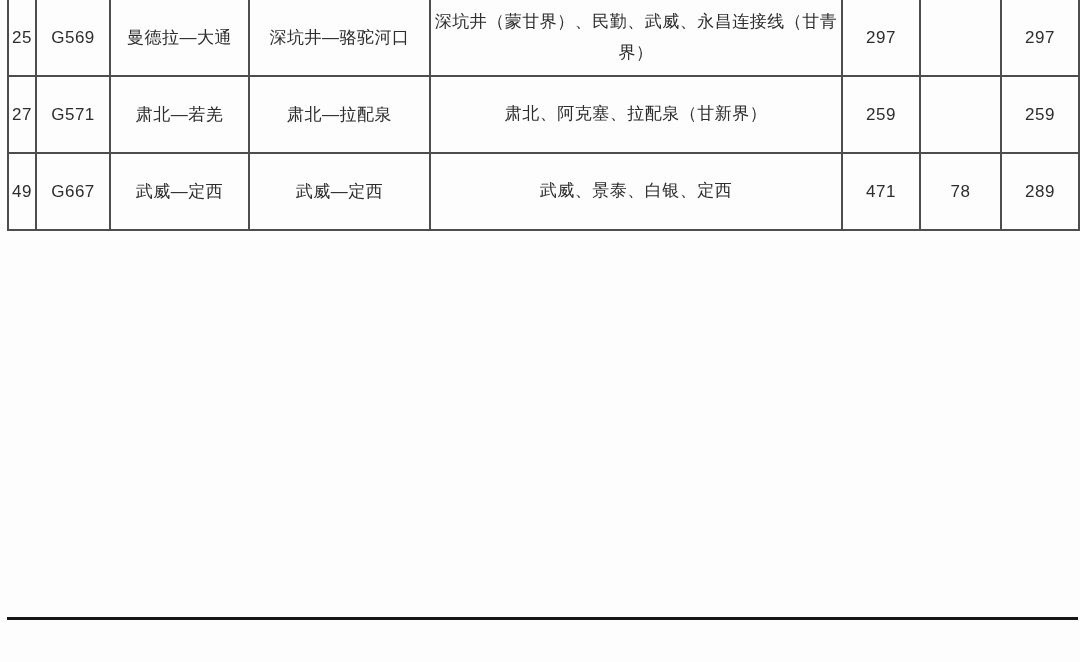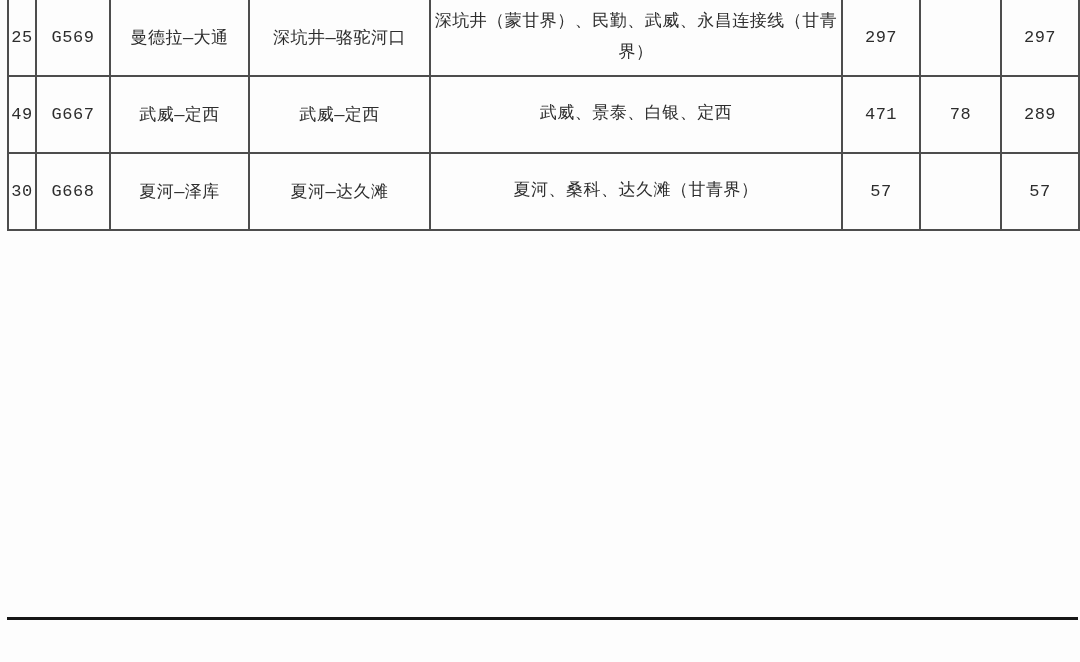--- a/index.html
+++ b/index.html
@@ -6,21 +6,21 @@
     margin: 0;
     padding: 0;
     background: #ffffff;
   }
   .sheet {
     position: relative;
     width: 1080px;
     height: 662px;
     overflow: hidden;
     background: #fdfdfd;
-    font-family: Liberation Mono, monospace;
+    font-family: Liberation Sans, sans-serif;
     color: #2d2d2d;
   }
   table.hwy {
     position: absolute;
     left: 7px;
     top: -2px;              
     width: 1071px;
     border-collapse: collapse;
     table-layout: fixed;
   }
@@ -74,37 +74,37 @@
         <td class="idx">25</td>
         <td>G569</td>
         <td>曼德拉—大通</td>
         <td>深坑井—骆驼河口</td>
         <td class="cities">深坑井（蒙甘界）、民勤、武威、永昌连接线（甘青界）</td>
         <td class="num">297</td>
         <td class="num"></td>
         <td class="num">297</td>
       </tr>
       <tr>
+        <td class="idx">27</td>
+        <td>G571</td>
+        <td>肃北—若羌</td>
+        <td>肃北—拉配泉</td>
+        <td class="cities">肃北、阿克塞、拉配泉（甘新界）</td>
+        <td class="num">259</td>
+        <td class="num"></td>
+        <td class="num">259</td>
+      </tr>
+      <tr>
         <td class="idx">49</td>
         <td>G667</td>
         <td>武威—定西</td>
         <td>武威—定西</td>
         <td class="cities">武威、景泰、白银、定西</td>
         <td class="num">471</td>
         <td class="num">78</td>
         <td class="num">289</td>
       </tr>
-      <tr>
-        <td class="idx">30</td>
-        <td>G668</td>
-        <td>夏河—泽库</td>
-        <td>夏河—达久滩</td>
-        <td class="cities">夏河、桑科、达久滩（甘青界）</td>
-        <td class="num">57</td>
-        <td class="num"></td>
-        <td class="num">57</td>
-      </tr>
     </tbody>
   </table>
 
   <div class="bottom-border"></div>
 
 </div>
 
 </body></html>

